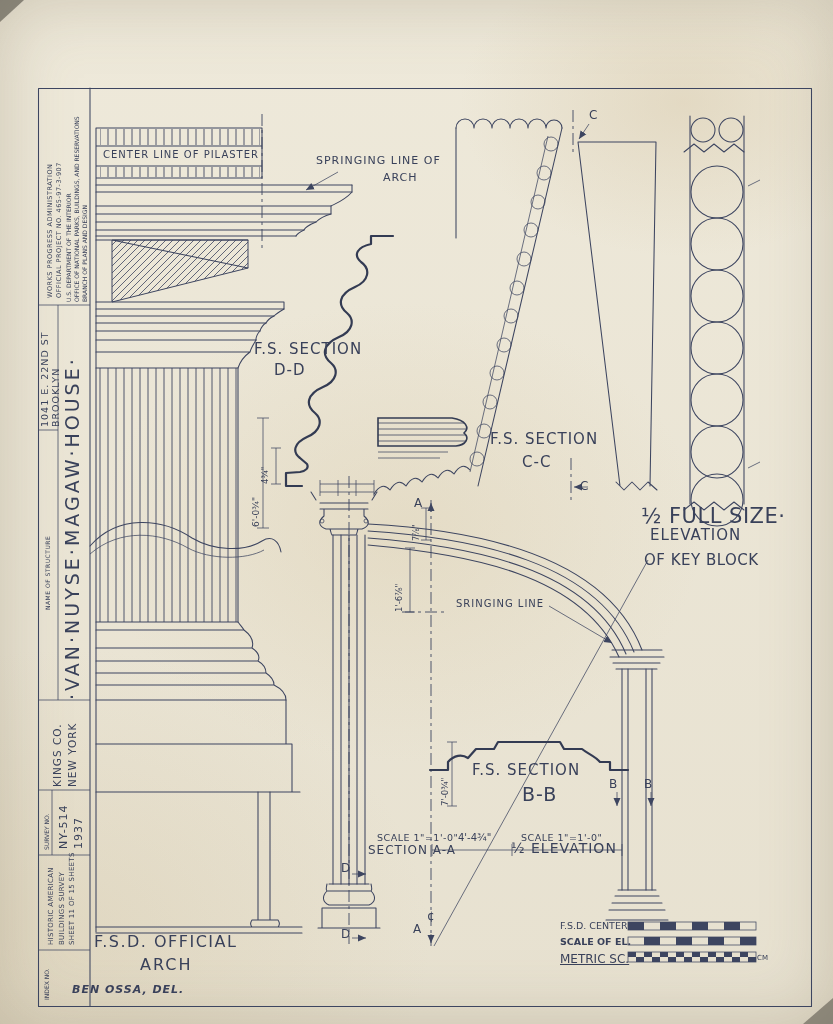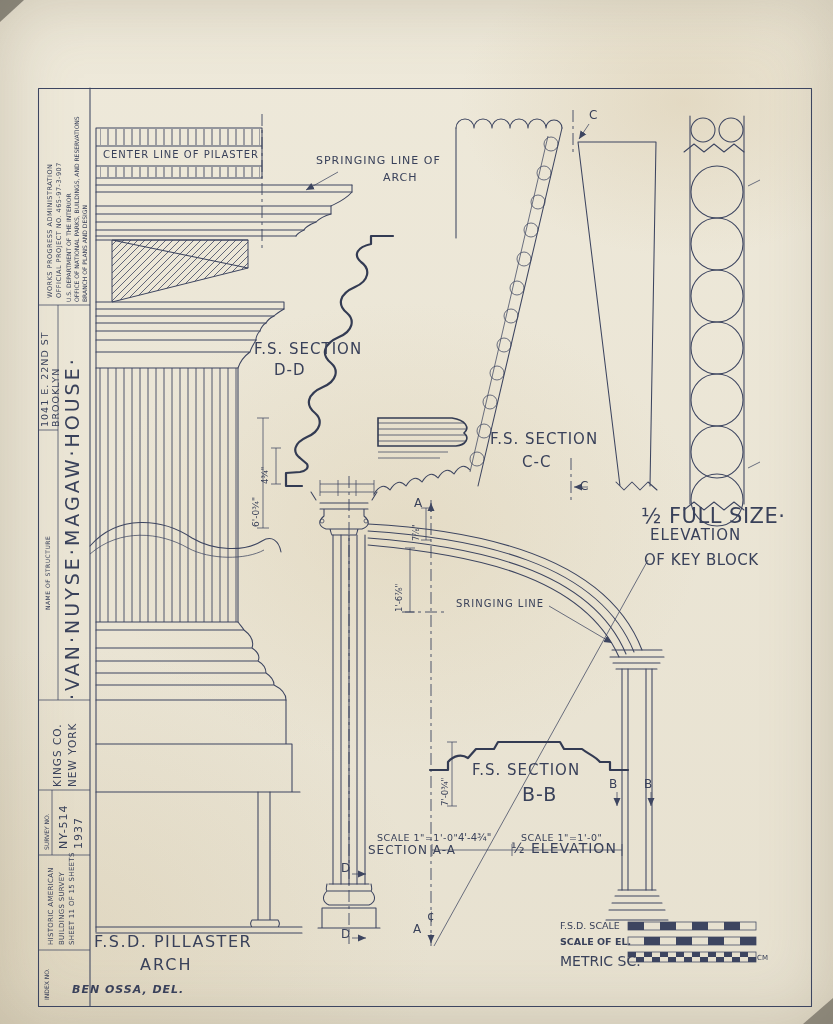--- a/index.html
+++ b/index.html
@@ -238,27 +238,27 @@
   <div class="t" style="left:456px;top:598px;font-size:10px;letter-spacing:1px;">SRINGING LINE</div>
 
   <div class="t" style="left:472px;top:762px;font-size:15px;letter-spacing:1px;">F.S. SECTION</div>
   <div class="t" style="left:522px;top:784px;font-size:19px;letter-spacing:1px;">B-B</div>
 
   <div class="t" style="left:368px;top:844px;font-size:12px;letter-spacing:1px;">SECTION A-A</div>
   <div class="t" style="left:377px;top:833px;font-size:9.5px;letter-spacing:.5px;">SCALE 1"=1'-0"</div>
   <div class="t" style="left:511px;top:812px;font-size:14px;letter-spacing:1px;margin-top:28px;">½ ELEVATION</div>
   <div class="t" style="left:521px;top:833px;font-size:9.5px;letter-spacing:.5px;">SCALE 1"=1'-0"</div>
 
-  <div class="t" style="left:94px;top:933px;font-size:16px;letter-spacing:1.5px;">F.S.D. PILLASTER</div>
+  <div class="t" style="left:94px;top:933px;font-size:16px;letter-spacing:1.5px;">F.S.D. OFFICIAL</div>
   <div class="t" style="left:140px;top:956px;font-size:16px;letter-spacing:2px;">ARCH</div>
 
 
-  <div class="t" style="left:560px;top:921px;font-size:9.5px;">F.S.D. SCALE</div>
+  <div class="t" style="left:560px;top:921px;font-size:9.5px;">F.S.D. CENTER</div>
   <div class="t" style="left:560px;top:937px;font-size:9.5px;font-weight:bold;">SCALE OF EL.</div>
-  <div class="t" style="left:560px;top:953px;font-size:14px;">METRIC SC.</div>
+  <div class="t" style="left:560px;top:953px;font-size:12px;text-decoration:underline;">METRIC SC.</div>
   <div class="t" style="left:757px;top:954px;font-size:7px;">CM</div>
 
   <div class="t ital" style="left:72px;top:984px;font-size:11px;letter-spacing:1px;">BEN OSSA, DEL.</div>
 
   <div class="t" style="left:414px;top:497px;font-size:12px;">A</div>
   <div class="t" style="left:413px;top:923px;font-size:12px;">A</div>
   <div class="t" style="left:609px;top:778px;font-size:12px;">B</div>
   <div class="t" style="left:644px;top:778px;font-size:12px;">B</div>
   <div class="t" style="left:589px;top:109px;font-size:12px;">C</div>
   <div class="t" style="left:580px;top:480px;font-size:12px;">C</div>

